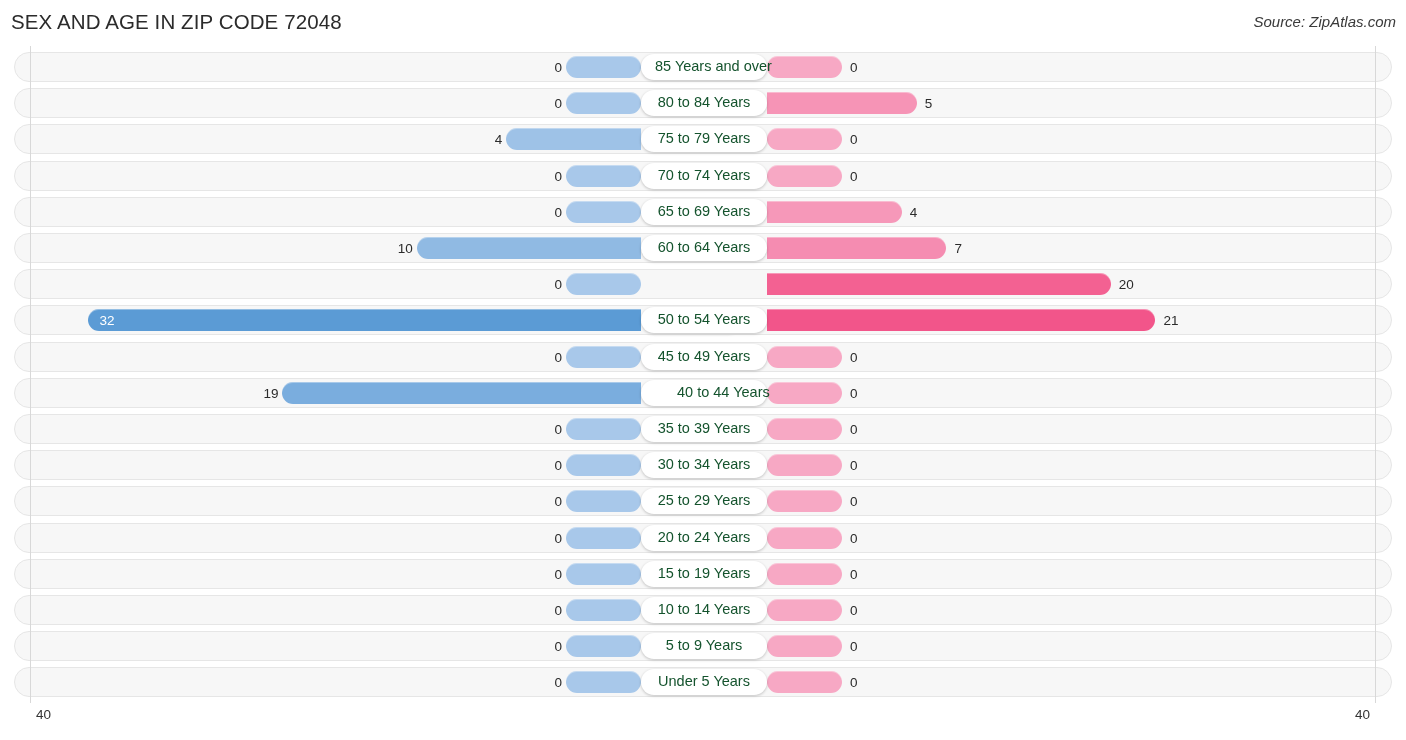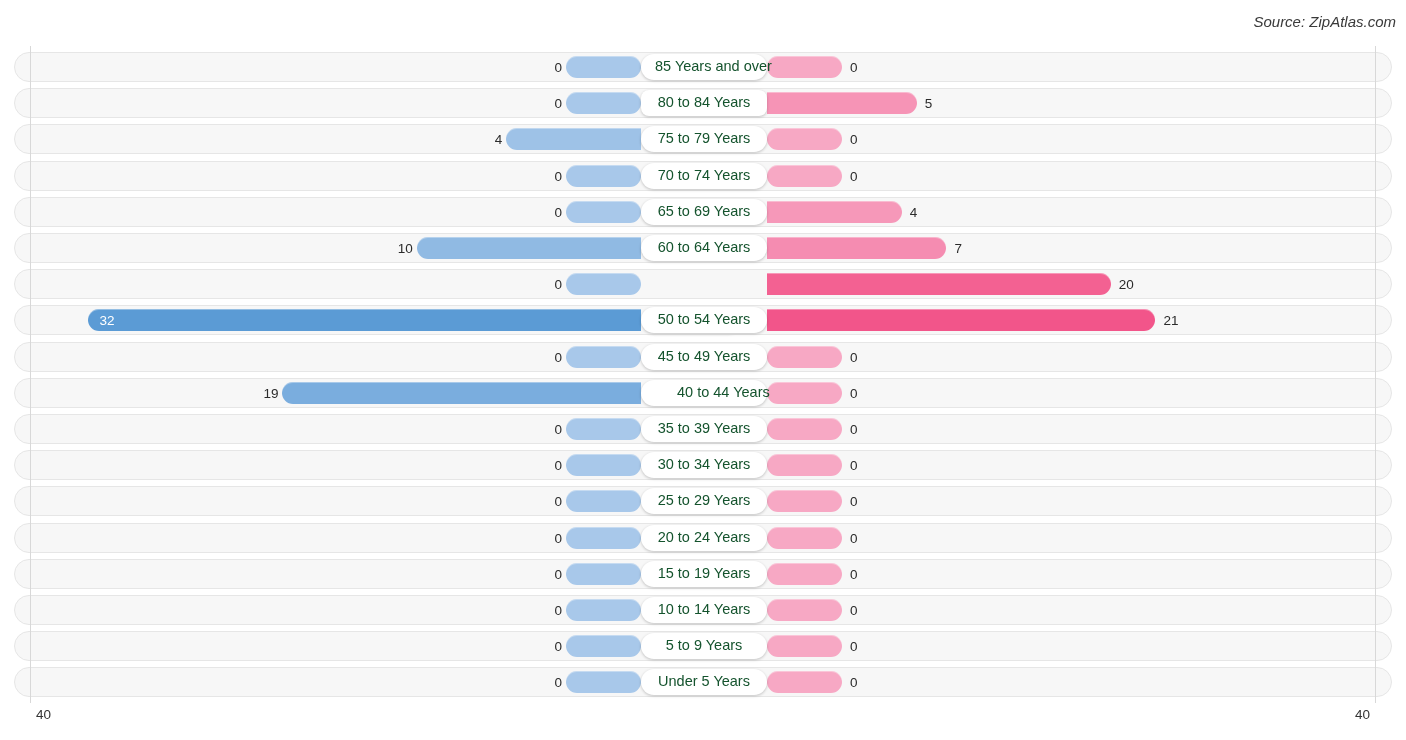--- a/index.html
+++ b/index.html
@@ -154,40 +154,41 @@
     border-radius: 2px;
     display: inline-block;
   }
 </style>
 </head>
 <body>
 
 <div id="page">
 
   <div class="header">
+    <div class="chart-title">SEX AND AGE IN ZIP CODE 72048</div>
     <div class="source-note">Source: ZipAtlas.com</div>
   </div>
 
   <div class="plot">
     <div class="axis-line left"></div>
     <div class="axis-line right"></div>
     <div class="rows" id="rows">
         <div class="row" style="top: 6px;">
           <div class="bar male rounded" style="left: 551px; width: 75px; background: rgb(168, 200, 234);"></div>
           <div class="val" style="left: 529px; width: 18px; text-align: right;">0</div>
           <div class="bar female rounded" style="left: 752px; width: 75px; background: rgb(247, 168, 196);"></div>
           <div class="val" style="left: 835px;">0</div>
           <div class="age-pill" style="left: 626px; width: 126px;">85 Years and over</div>
         </div>
         <div class="row" style="top: 42.2px;">
           <div class="bar male rounded" style="left: 551px; width: 75px; background: rgb(168, 200, 234);"></div>
           <div class="val" style="left: 529px; width: 18px; text-align: right;">0</div>
           <div class="bar female" style="left: 752px; width: 149.625px; background: rgb(246, 148, 182);"></div>
           <div class="val" style="left: 909.625px;">5</div>
-          <div class="age-pill" style="left: 626px; width: 126px; border-radius: 8px;">80 to 84 Years</div>
+          <div class="age-pill" style="left: 626px; width: 126px;">80 to 84 Years</div>
         </div>
         <div class="row" style="top: 78.4px;">
           <div class="bar male" style="left: 491.3px; width: 134.7px; background: rgb(158, 194, 231);"></div>
           <div class="val" style="left: 469.3px; width: 18px; text-align: right;">4</div>
           <div class="bar female rounded" style="left: 752px; width: 75px; background: rgb(247, 168, 196);"></div>
           <div class="val" style="left: 835px;">0</div>
           <div class="age-pill" style="left: 626px; width: 126px;">75 to 79 Years</div>
         </div>
         <div class="row" style="top: 114.6px;">
           <div class="bar male rounded" style="left: 551px; width: 75px; background: rgb(168, 200, 234);"></div>

